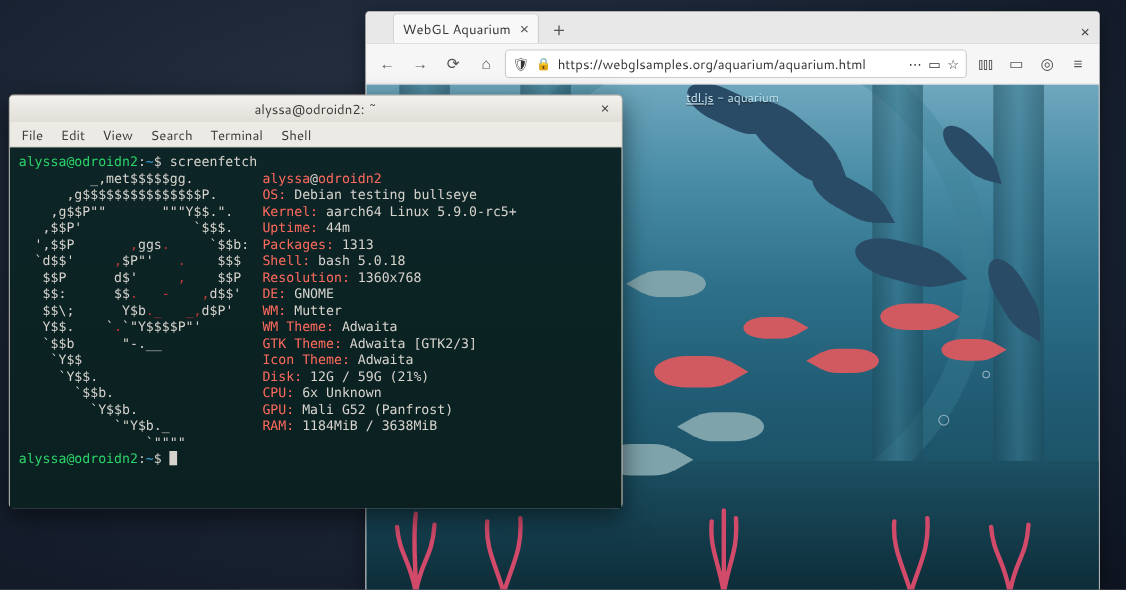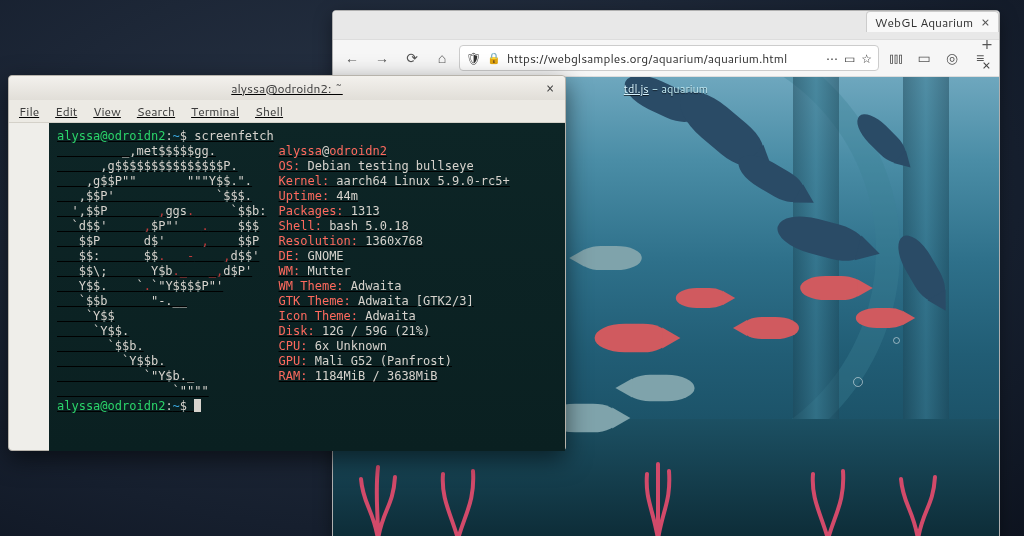--- a/index.html
+++ b/index.html
@@ -1,20 +1,20 @@
 <!DOCTYPE html>
 <html><head>
 <meta charset="utf-8">
 <style>
   html,body{margin:0;padding:0;width:1024px;height:536px;overflow:hidden;font-family:Cantarell,system-ui,sans-serif;background:#1a2332;}
   
   .desktop{position:relative;width:1024px;height:536px;background:radial-gradient(ellipse at 40% 35%,#2a3648 0%,#161f2e 70%,#0e1420 100%);}
   
   .fx{position:absolute;left:332px;top:10px;width:666px;height:526px;background:#fff;border:1px solid #b0b0b0;border-radius:4px 4px 0 0;box-shadow:0 6px 18px rgba(0,0,0,.4);overflow:hidden;}
-  .fx-tabs{height:28px;background:#e8e8e8;display:flex;align-items:flex-end;flex-direction:column;}
+  .fx-tabs{height:28px;background:#e8e8e8;display:flex;align-items:flex-end;}
   .fx-tab{margin-left:24px;height:26px;display:flex;align-items:center;padding:0 8px;background:#f8f8f8;border:1px solid #ccc;border-bottom:none;border-radius:4px 4px 0 0;font-size:12px;color:#333;gap:8px;}
   .fx-tab .x{color:#555;font-size:14px;}
   .fx-newtab{margin-left:6px;width:24px;height:24px;display:flex;align-items:center;justify-content:center;color:#555;font-size:16px;border-radius:3px;}
   .fx-winclose{margin-left:auto;margin-right:8px;color:#444;font-size:14px;}
   .fx-tools{height:36px;background:#f6f6f6;border-top:1px solid #ddd;border-bottom:1px solid #ddd;display:flex;align-items:center;gap:4px;padding:0 6px;font-size:14px;color:#555;}
   .fx-ico{width:26px;height:26px;display:flex;align-items:center;justify-content:center;border-radius:4px;}
   .fx-url{flex:1;height:24px;border:1px solid #ccc;border-radius:4px;background:#fff;display:flex;align-items:center;padding:0 6px;font-size:12px;color:#333;gap:6px;}
   .fx-url .lock{font-size:11px;}
   .fx-rights{display:flex;align-items:center;gap:2px;}
   .fx-content{position:relative;height:calc(100% - 64px);background:linear-gradient(#6ea7be 0%,#4a8da6 18%,#2e708a 40%,#215d75 60%,#1a4f64 80%,#163f50 100%);overflow:hidden;}
@@ -44,25 +44,25 @@
   .f8{left:340px;top:210px;transform:scale(.9);}
   .f9{left:410px;top:240px;transform:scaleX(-1) scale(1.0);}
   .f10{left:470px;top:200px;transform:scale(1.1);}
   .f11{left:520px;top:230px;transform:scale(.9);}
   .f12{left:300px;top:300px;transform:scaleX(-1) scale(1.2);}
   .f13{left:220px;top:330px;transform:scale(1.3);}
   .f14{left:150px;top:280px;transform:scaleX(-1) scale(.8);}
   .f15{left:560px;top:180px;transform:rotate(60deg) scale(1.3);}
   .bubble{position:absolute;border:1px solid rgba(255,255,255,.5);border-radius:50%;}
   
-  .term{position:absolute;left:8px;top:75px;width:556px;height:374px;background:#efeeea;border:1px solid #b7b3ab;border-radius:4px;box-shadow:0 8px 24px rgba(0,0,0,.55);text-decoration:underline;}
+  .term{position:absolute;left:8px;top:86px;width:556px;height:374px;background:#efeeea;border:1px solid #b7b3ab;border-radius:4px;box-shadow:0 8px 24px rgba(0,0,0,.55);}
   .term-title{height:24px;display:flex;align-items:center;justify-content:center;font-size:12px;color:#3b3b3b;position:relative;background:linear-gradient(#f3f1ed,#e1ded8);border-radius:4px 4px 0 0;}
   .term-title .close{position:absolute;right:6px;top:3px;width:18px;height:18px;display:flex;align-items:center;justify-content:center;font-size:13px;color:#444;}
   .term-menu{height:22px;display:flex;align-items:center;gap:16px;padding:0 10px;font-size:12px;color:#3b3b3b;background:#eceae4;border-bottom:1px solid #d4d1c9;}
-  .term-body{height:calc(100% - 46px);background:#0e2a2a;background:linear-gradient(#0d2526,#0a2021);color:#d7d3cd;font-family:"DejaVu Sans Mono",Menlo,Consolas,monospace;font-size:12px;line-height:15px;padding:6px 8px;box-sizing:border-box;overflow:hidden;margin-left:40px;}
+  .term-body{height:calc(100% - 46px);background:#0e2a2a;background:linear-gradient(#0d2526,#0a2021);color:#d7d3cd;font-family:"DejaVu Sans Mono",Menlo,Consolas,monospace;font-size:12px;line-height:15px;padding:6px 8px;box-sizing:border-box;overflow:hidden;}
   .pr-user{color:#2bd46a;}
   .pr-path{color:#3aa9e0;}
   .sf-key{color:#ff6a5e;}
   .sf-val{color:#d7d3cd;}
   .cursor{display:inline-block;width:7px;height:13px;background:#d7d3cd;vertical-align:-2px;}
   .ascii{white-space:pre;color:#d7d3cd;}
   .ascii .rd{color:#c03a3a;}
   .sf-row{white-space:pre;}
   .term-cols{display:flex;gap:12px;}
   .term-left{flex:0 0 auto;}

